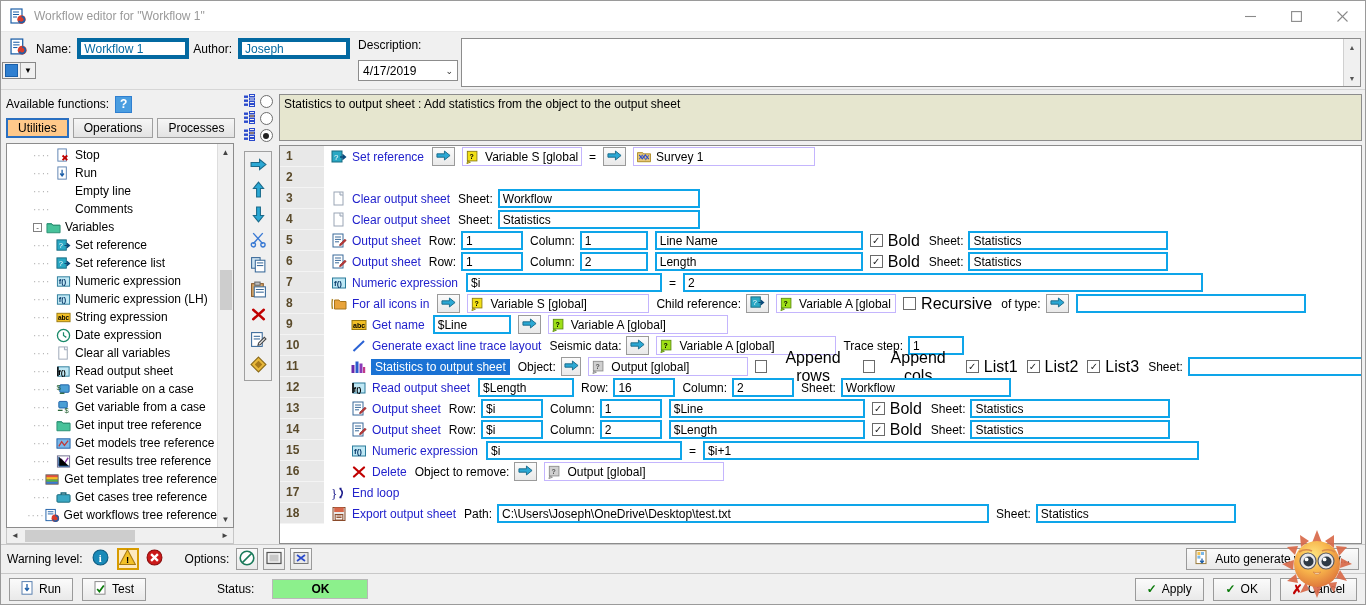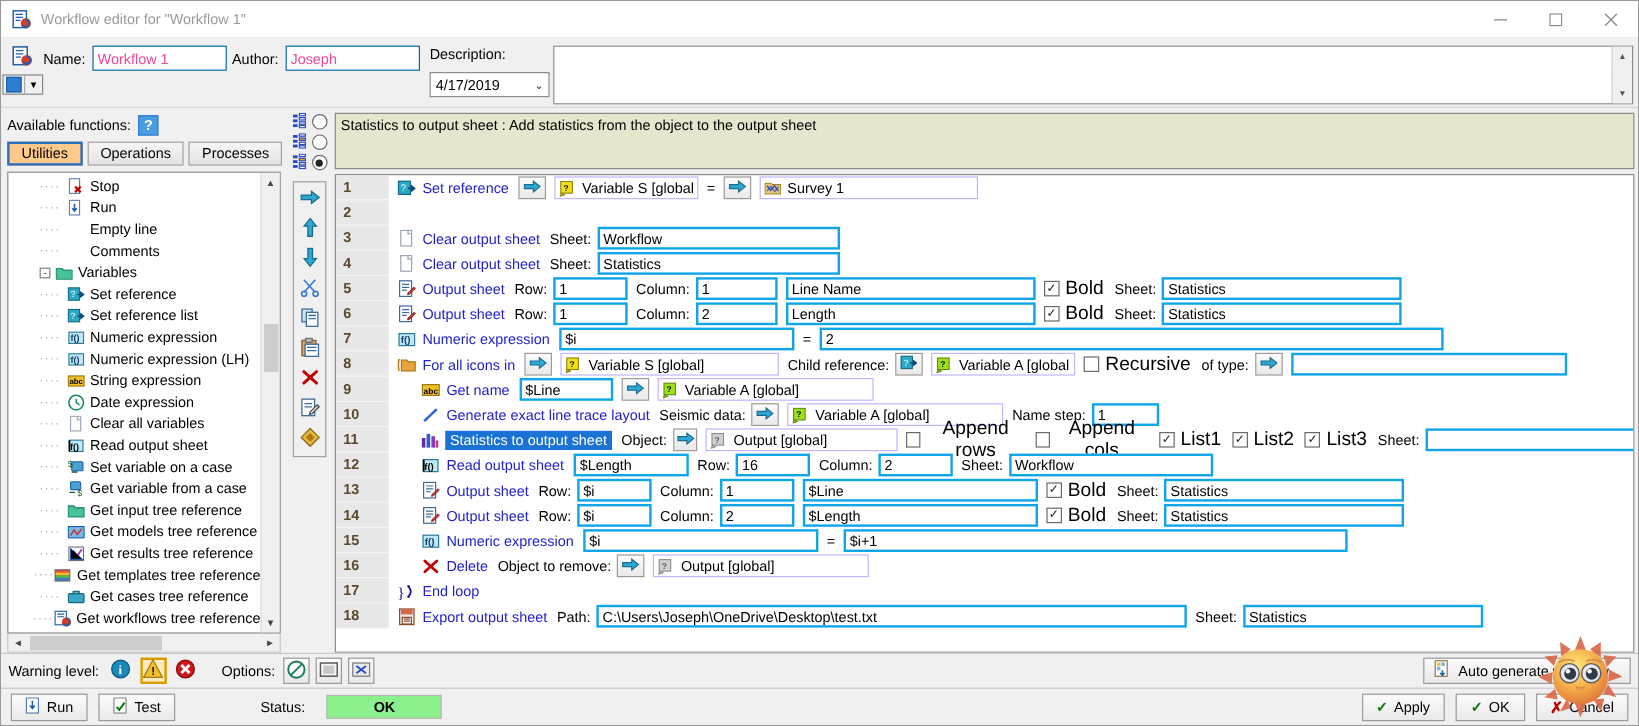--- a/index.html
+++ b/index.html
@@ -54,23 +54,23 @@
   .colorbtn {
     display: flex; align-items: center;
     border: 1px solid #888; background: #f0f0f0; height: 17px;
   }
   .colorbtn .swatch { width: 13px; height: 13px; background: #2f7fd0; margin: 1px 2px 1px 2px; border:1px solid #1a5fa8;}
   .colorbtn .carb { border-left: 1px solid #aaa; padding: 0 3px; font-size: 8px; line-height:15px; }
   .hdr-fields { display: flex; flex-direction: row; gap: 4px; padding-left: 3px; padding-top: 2px;}
   .frow { display: flex; align-items: center; gap: 6px; height: 21px; }
   .flabel { font-size: 12px; }
   .tinput {
-    border: 1px solid #0369a1; background: #fff; height: 21px;
+    border: 4px solid #0369a1; background: #fff; height: 21px;
     padding: 0 3px; font-size: 12px; font-family: "Liberation Sans", sans-serif;
-    line-height: 19px; color: #ec4899; outline: none;
+    line-height: 19px; color: #0369a1; outline: none;
   }
   .name-in { width: 112px; }
   .author-in { width: 112px; }
   .datebox {
     border: 1px solid #8c8c8c; background: #fff; height: 21px; width: 100px;
     display: flex; align-items: center; justify-content: space-between;
     padding: 0 4px; font-size: 12px;
   }
   .datebox .chev { font-size: 9px; color: #333; }
   .descbox {
@@ -963,21 +963,21 @@
               <span class="refbox" style="width:180px">
                 <span class="rico">
                   <svg width="14" height="14" viewBox="0 0 16 16">
                     <rect x="1.5" y="1.5" width="11" height="11" fill="#9ee016" stroke="#5a8a10"></rect>
                     <text x="4" y="10" font-size="8" font-weight="bold" fill="#000" font-family="Liberation Sans">?</text>
                     <path d="M2 12.5 l-1 3 l4-1.5 Z" fill="#9ee016" stroke="#5a8a10"></path>
                   </svg>
                 </span>
                 <span>Variable A [global]</span>
               </span>
-              <span class="flbl">Name step:</span>
+              <span class="flbl">Trace step:</span>
               <span class="fin" style="width:56px">1</span>
             </div>
           </div>
           <div class="wfrow">
             <div class="rownum">11</div>
             <div class="rowcontent">
               <span class="indent-loop"></span>
               <span class="cmdicon">
                 <svg width="16" height="16" viewBox="0 0 16 16">
                   <rect x="1.5" y="6" width="3" height="8" fill="#6a2aaa"></rect>
@@ -1108,21 +1108,21 @@
               <span class="indent-loop"></span>
               <span class="cmdicon">
                 <svg width="16" height="16" viewBox="0 0 16 16">
                   <rect x="1.5" y="3" width="13" height="10" fill="#bfe8f5" stroke="#2a7a9a"></rect>
                   <text x="3" y="11" font-size="8" font-weight="bold" fill="#0a3a6a" font-family="Liberation Sans">f()</text>
                 </svg>
               </span>
               <span class="cmdname">Numeric expression</span>
               <span class="fin" style="width:196px">$i</span>
               <span class="eq">=</span>
-              <span class="fin" style="width:420px">$i+1</span>
+              <span class="fin" style="width:496px">$i+1</span>
             </div>
           </div>
           <div class="wfrow">
             <div class="rownum">16</div>
             <div class="rowcontent">
               <span class="indent-loop"></span>
               <span class="cmdicon">
                 <svg width="16" height="16" viewBox="0 0 16 16">
                   <path d="M3 3.5 L13 12.5 M13 3.5 L3 12.5" stroke="#c00000" stroke-width="2.3" fill="none" stroke-linecap="round"></path>
                 </svg>

